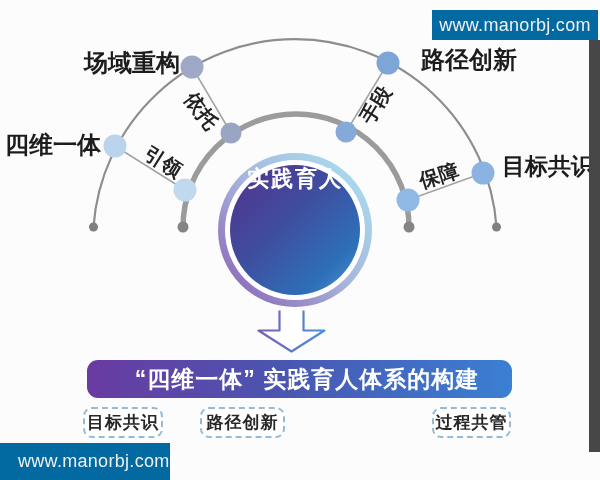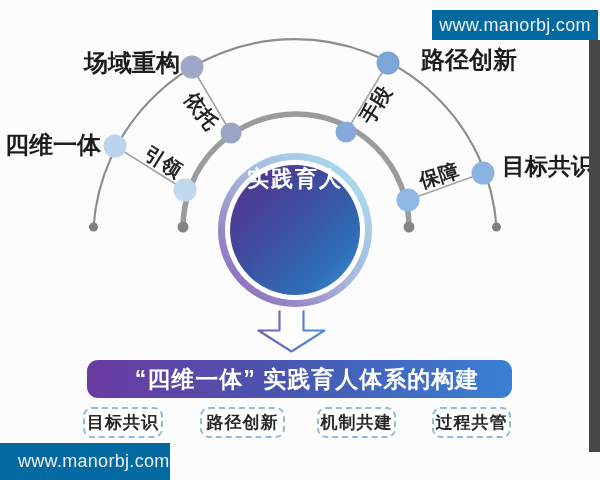--- a/index.html
+++ b/index.html
@@ -113,20 +113,19 @@
       </div>
     </div>
   </div>
 
   <div id="banner">
     <span>“四维一体” 实践育人体系的构建</span>
   </div>
 
   <div class="pillar" id="pillar-0">目标共识</div>
   <div class="pillar" id="pillar-1">路径创新</div>
-  <div class="pillar" id="pillar-2">机制共建</div>
   <div class="pillar" id="pillar-3">过程共管</div>
 
   <div class="wm" id="wm-top">www.manorbj.com</div>
   <div class="wm" id="wm-bottom">www.manorbj.com</div>
   <div id="edge-strip"></div>
 
 </div>
 
 </body></html>

